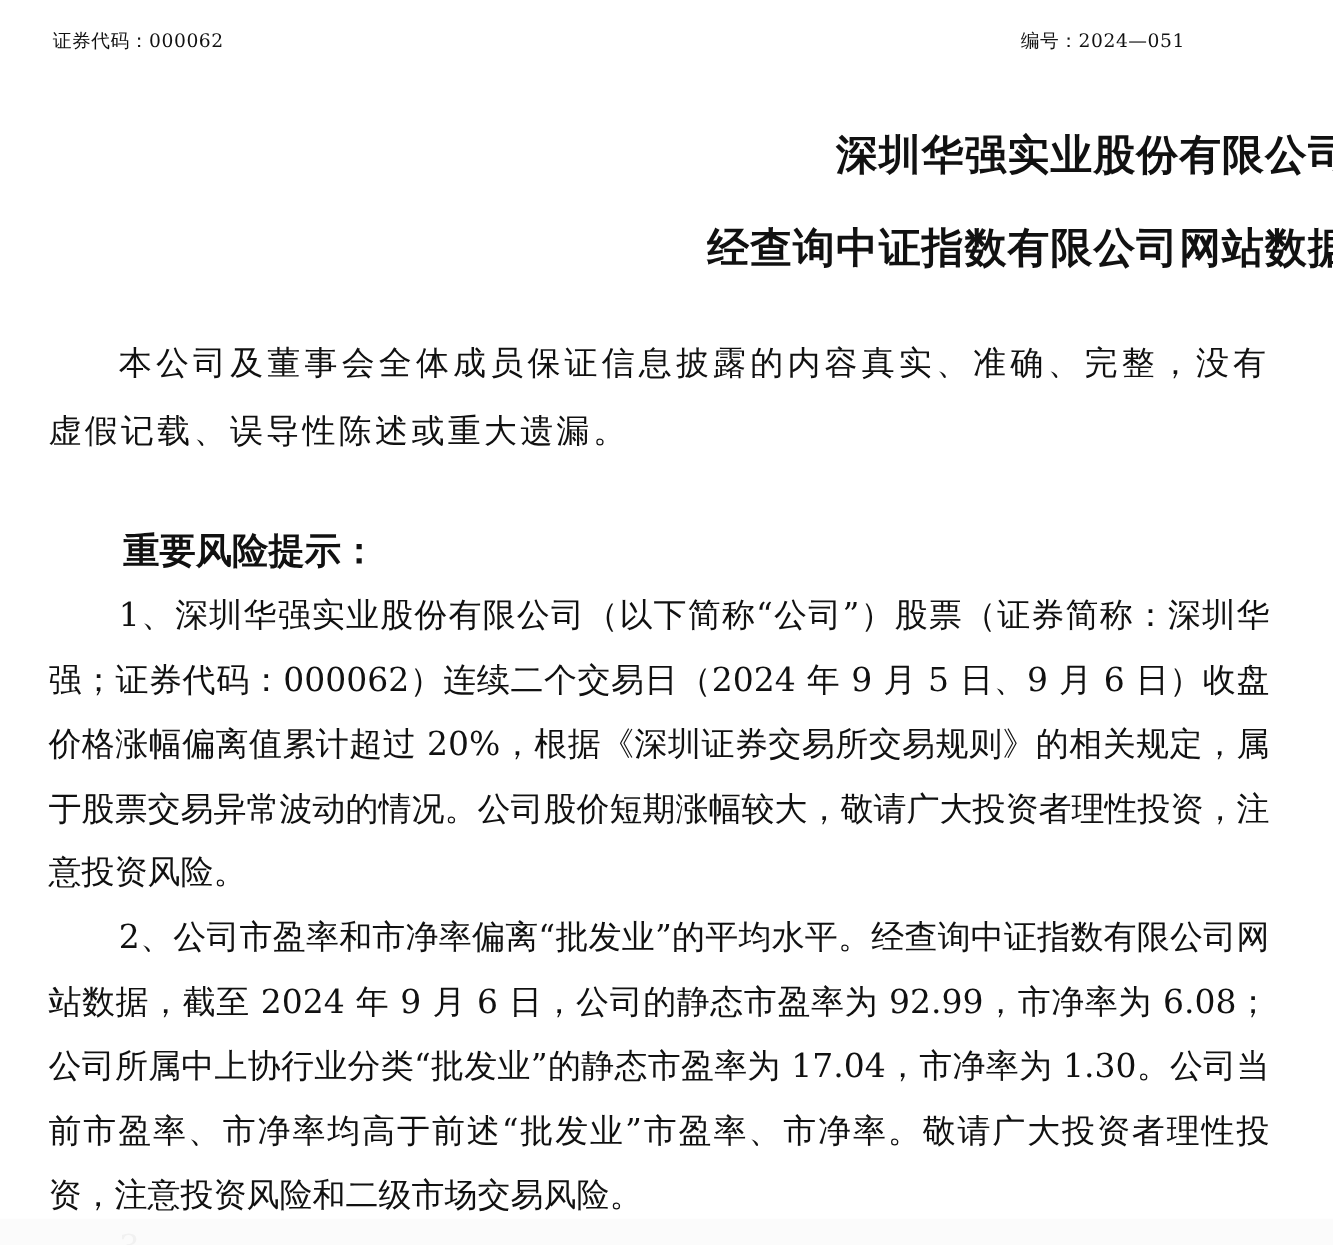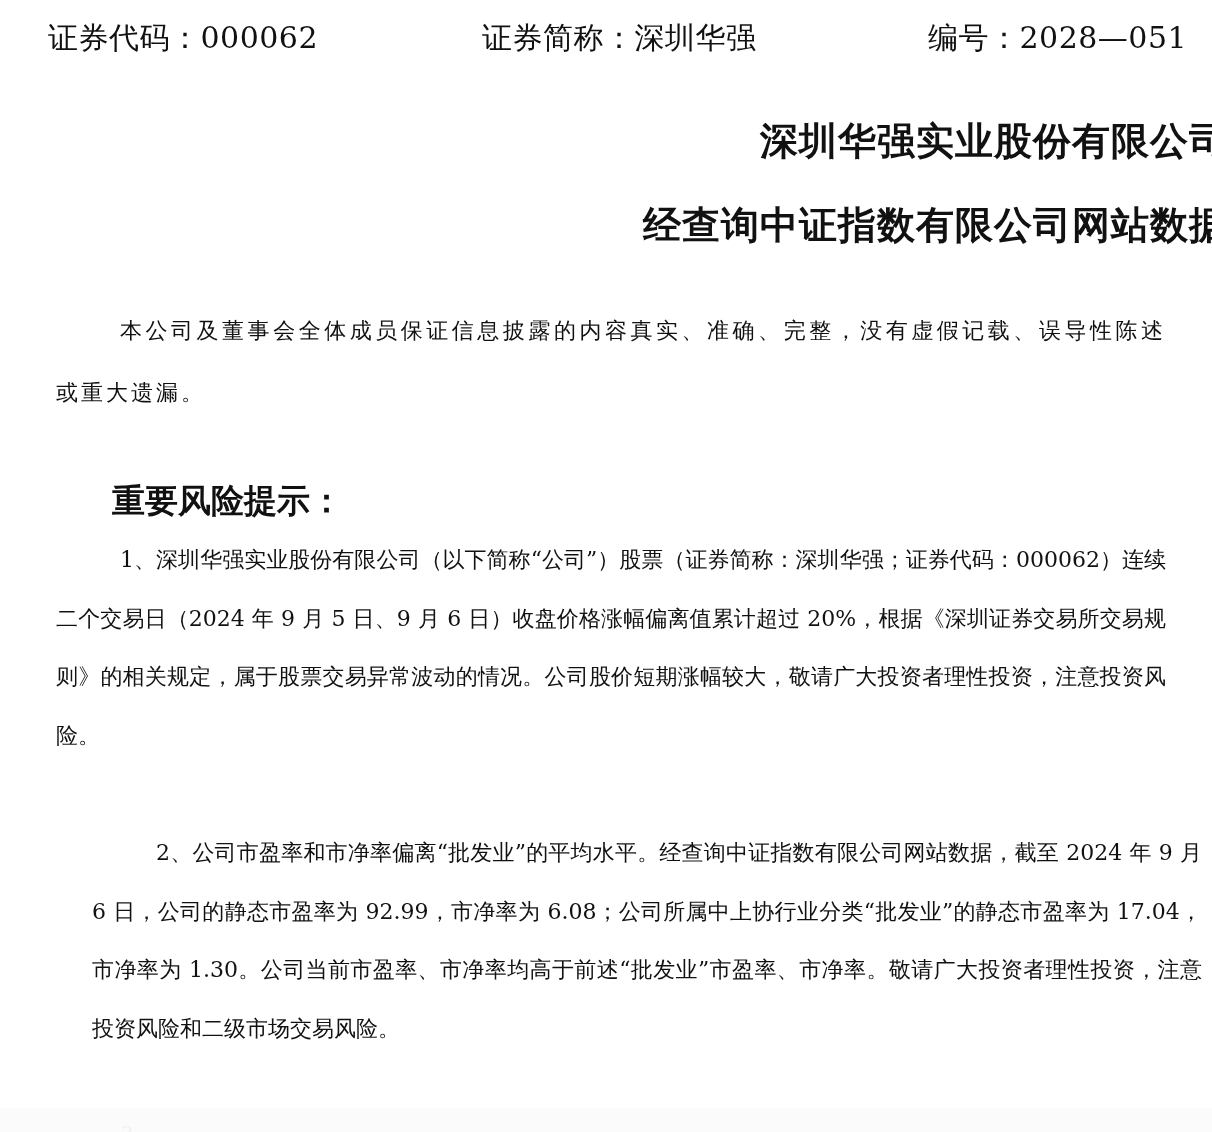--- a/index.html
+++ b/index.html
@@ -14,21 +14,21 @@
       position: relative;
       color: #111111;
       font-family: "DejaVu Serif", "Liberation Serif", serif;
     }
     .header-row {
       position: absolute;
       top: 16px;
       left: 0;
       width: 1212px;
       height: 44px;
-      font-size: 30px;
+      font-size: 17px;
       line-height: 44px;
       letter-spacing: 0.5px;
     }
     .header-row .hdr {
       position: absolute;
       top: 0;
       white-space: nowrap;
     }
     .hdr-code { left: 48px; }
     .hdr-name { left: 482px; }
@@ -43,23 +43,23 @@
       font-weight: bold;
       font-size: 38px;
       letter-spacing: 1px;
       white-space: nowrap;
     }
     .title-1 { top: 116px; }
     .title-2 { top: 200px; }
 
     .body-text {
       position: absolute;
-      left: 56px;
+      left: 44px;
       width: 1110px;
-      font-size: 22px;
+      font-size: 30px;
       line-height: 58.5px;
       text-align: justify;
       text-align-last: left;
     }
     .disclaimer {
       top: 300px;
       letter-spacing: 3px;
       line-height: 62px;
     }
     .indent { text-indent: 64px; }
@@ -67,39 +67,38 @@
     .risk-heading {
       position: absolute;
       left: 112px;
       top: 478px;
       font-family: "DejaVu Serif", "Liberation Serif", serif;
       font-weight: bold;
       font-size: 33px;
       line-height: 46px;
     }
     .point-1 { top: 531px; }
-    .point-2 { top: 824px; margin-left: 36px; }
+    .point-2 { top: 824px; }
     .point-3 { top: 1106px; color: #c8c8c8; }
 
     .bottom-fade {
       position: absolute;
       left: 0;
       top: 1108px;
       width: 1212px;
       height: 24px;
       background: rgba(250,250,250,0.82);
     }
   </style>
 </head>
 <body>
 
 <div class="header-row">
   <span class="hdr hdr-code">证券代码：000062</span>
-  <span class="hdr hdr-name">证券简称：深圳华强</span>
-  <span class="hdr hdr-number">编号：2028—051</span>
+  <span class="hdr hdr-number">编号：2024—051</span>
 </div>
 
 <div class="title title-1">深圳华强实业股份有限公司</div>
 <div class="title title-2">经查询中证指数有限公司网站数据</div>
 
 <div class="body-text disclaimer indent">本公司及董事会全体成员保证信息披露的内容真实、准确、完整，没有虚假记载、误导性陈述或重大遗漏。</div>
 
 <div class="risk-heading">重要风险提示：</div>
 
 <div class="body-text point-1 indent">1、深圳华强实业股份有限公司（以下简称“公司”）股票（证券简称：深圳华强；证券代码：000062）连续二个交易日（2024 年 9 月 5 日、9 月 6 日）收盘价格涨幅偏离值累计超过 20%，根据《深圳证券交易所交易规则》的相关规定，属于股票交易异常波动的情况。公司股价短期涨幅较大，敬请广大投资者理性投资，注意投资风险。</div>

